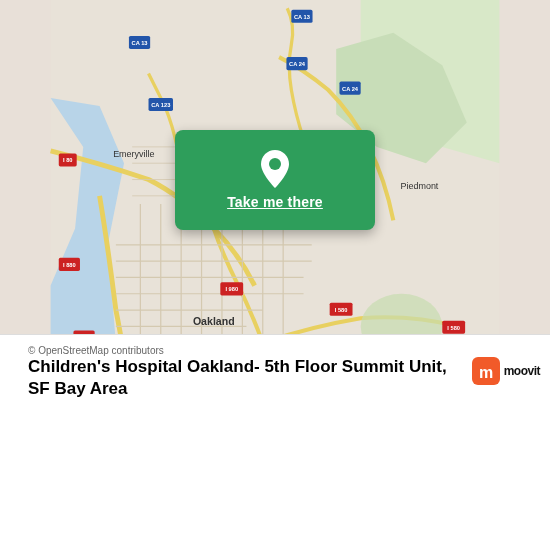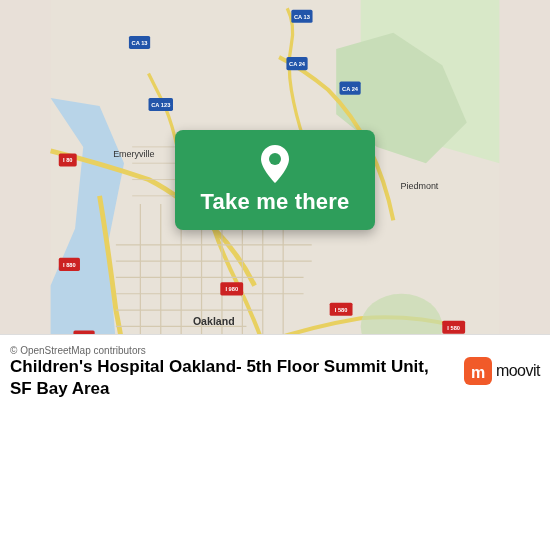--- a/index.html
+++ b/index.html
@@ -44,33 +44,34 @@
       gap: 6px;
     }
 
     #pin-icon {
       width: 32px;
       height: 38px;
     }
 
     #cta-label {
       color: white;
-      font-size: 22px;
+      font-size: 14px;
       font-weight: 600;
       letter-spacing: 0.2px;
+      text-decoration: underline;
     }
 
     
     #bottom-bar {
       position: absolute;
       bottom: 0;
       left: 0;
       width: 100%;
       background: white;
-      padding: 8px 10px 8px 10px;
+      padding: 8px 10px 8px 28px;
       display: flex;
       align-items: center;
       justify-content: space-between;
       border-top: 1px solid #ddd;
       min-height: 52px;
     }
 
     #bottom-info {
       flex: 1;
     }
@@ -95,22 +96,22 @@
       flex-shrink: 0;
       margin-left: 10px;
     }
 
     #moovit-icon {
       width: 28px;
       height: 28px;
     }
 
     #moovit-text {
-      font-size: 16px;
-      font-weight: 400;
+      font-size: 12px;
+      font-weight: 700;
       color: #111;
       letter-spacing: -0.5px;
     }
   </style>
 </head>
 <body>
 
 <div id="map-container">
 
   <svg id="map-svg" viewBox="0 0 550 500" xmlns="http://www.w3.org/2000/svg">

